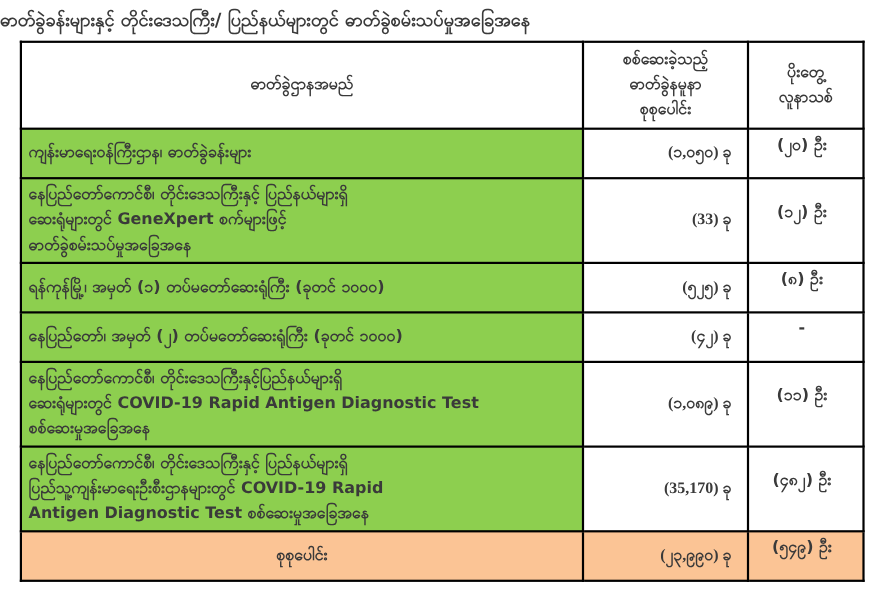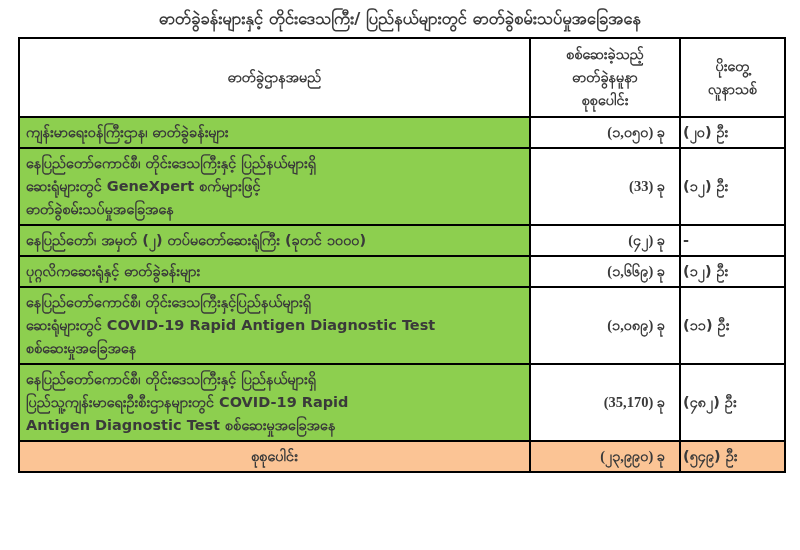--- a/index.html
+++ b/index.html
@@ -12,21 +12,20 @@
     margin:0;
     width:800px;
     height:550px;
     background:#ffffff;
     overflow:hidden;
     font-family:"DejaVu Sans","Liberation Sans",sans-serif;
     color:var(--text);
     font-weight:bold;
   }
   .title{
-    text-align:center;
     padding-top:7px;
     font-size:16.5px;
     line-height:24px;
   }
   .title div{white-space:pre-line;}
   table.report{
     table-layout:fixed;
     border-collapse:collapse;
     margin:6px 0 0 18px;
     width:766px;
@@ -50,22 +49,22 @@
     text-align:left;
     padding:3px 6px;
   }
   td.samples{
     text-align:right;
     padding:3px 14px 3px 2px;
     background:#ffffff;
     font-family:Liberation Serif, serif;
   }
   td.positives{
-    text-align:left;
-    padding:3px 9px 3px 2px;
+    text-align:center;
+    padding:3px 9px 17px 2px;
     background:#ffffff;
   }
   tr[data-name="table-row"] td.name{background:var(--row-green);}
   tr[data-name="total-row"] td{background:var(--total-orange);}
   tr[data-name="total-row"] td.name{text-align:center;}
 </style>
 </head>
 <body>
 
 <div class="title" data-name="document-title">
@@ -95,28 +94,28 @@
         <td data-name="positive-cases-cell" class="positives">(၂၀) ဦး</td>
       </tr>
       <tr data-name="table-row">
         <td data-name="lab-name-cell" class="name">နေပြည်တော်ကောင်စီ၊ တိုင်းဒေသကြီးနှင့် ပြည်နယ်များရှိ
 ဆေးရုံများတွင် GeneXpert စက်များဖြင့်
 ဓာတ်ခွဲစမ်းသပ်မှုအခြေအနေ</td>
         <td data-name="samples-count-cell" class="samples">(33) ခု</td>
         <td data-name="positive-cases-cell" class="positives">(၁၂) ဦး</td>
       </tr>
       <tr data-name="table-row">
+        <td data-name="lab-name-cell" class="name">ရန်ကုန်မြို့၊ အမှတ် (၁) တပ်မတော်ဆေးရုံကြီး (ခုတင် ၁၀၀၀)</td>
+        <td data-name="samples-count-cell" class="samples">(၅၂၅) ခု</td>
+        <td data-name="positive-cases-cell" class="positives">(၈) ဦး</td>
+      </tr>
+      <tr data-name="table-row">
         <td data-name="lab-name-cell" class="name">နေပြည်တော်၊ အမှတ် (၂) တပ်မတော်ဆေးရုံကြီး (ခုတင် ၁၀၀၀)</td>
         <td data-name="samples-count-cell" class="samples">(၄၂) ခု</td>
         <td data-name="positive-cases-cell" class="positives">-</td>
-      </tr>
-      <tr data-name="table-row">
-        <td data-name="lab-name-cell" class="name">ပုဂ္ဂလိကဆေးရုံနှင့် ဓာတ်ခွဲခန်းများ</td>
-        <td data-name="samples-count-cell" class="samples">(၁,၆၆၉) ခု</td>
-        <td data-name="positive-cases-cell" class="positives">(၁၂) ဦး</td>
       </tr>
       <tr data-name="table-row">
         <td data-name="lab-name-cell" class="name">နေပြည်တော်ကောင်စီ၊ တိုင်းဒေသကြီးနှင့်ပြည်နယ်များရှိ
 ဆေးရုံများတွင် COVID-19 Rapid Antigen Diagnostic Test
 စစ်ဆေးမှုအခြေအနေ</td>
         <td data-name="samples-count-cell" class="samples">(၁,၀၈၉) ခု</td>
         <td data-name="positive-cases-cell" class="positives">(၁၁) ဦး</td>
       </tr>
       <tr data-name="table-row">
         <td data-name="lab-name-cell" class="name">နေပြည်တော်ကောင်စီ၊ တိုင်းဒေသကြီးနှင့် ပြည်နယ်များရှိ

